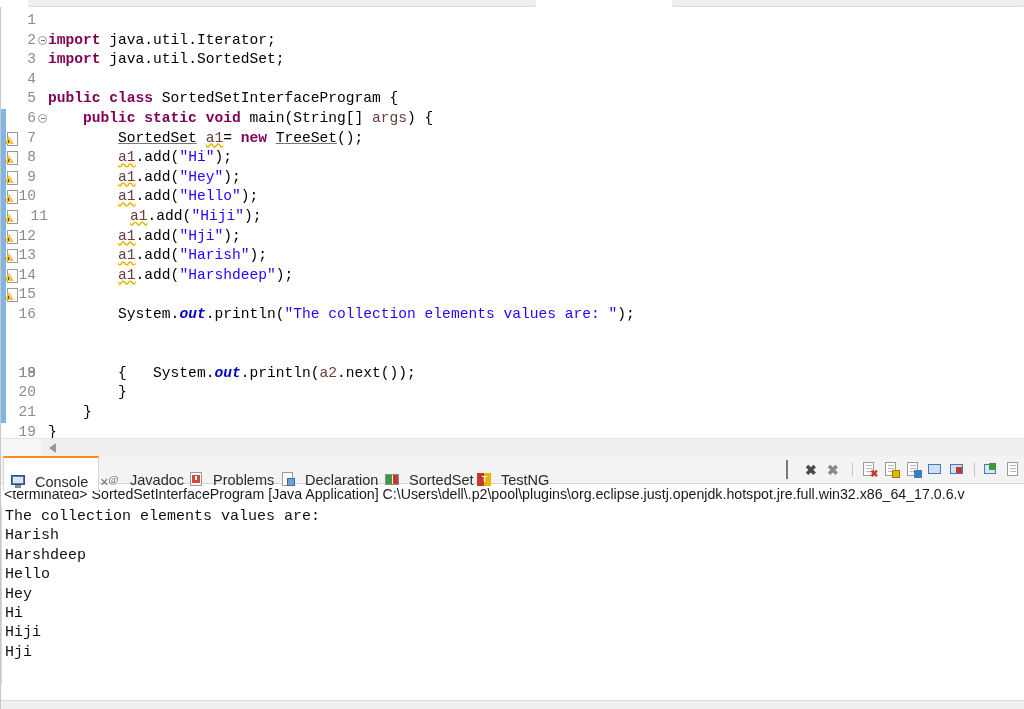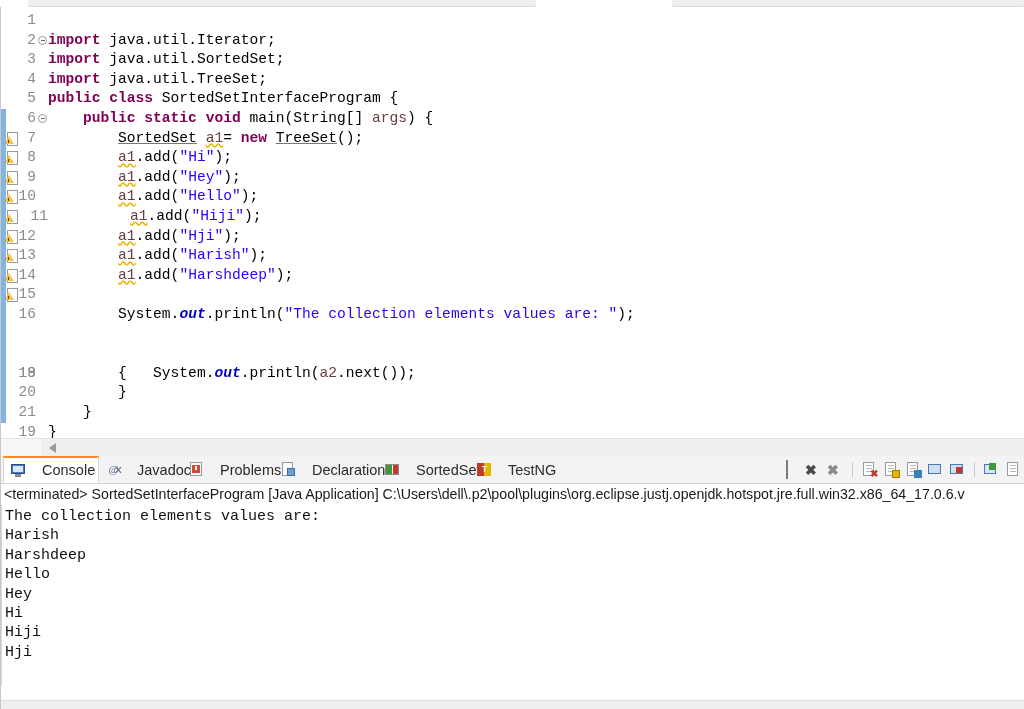--- a/index.html
+++ b/index.html
@@ -52,21 +52,21 @@
   .hscroll .trough{position:absolute;left:40px;top:0;right:0;height:17px;background:#efefef;}
   .hs-left{position:absolute;left:48px;top:4px;width:0;height:0;
       border-top:5px solid transparent;border-bottom:5px solid transparent;border-right:7px solid #9a9a9a;}
   .hs-corner{position:absolute;left:0;top:0;width:40px;height:17px;background:#f7f7f7;
       border-right:1px solid #e0e0e0;}
 
   
   .bottom{position:absolute;left:0;top:456px;width:1024px;height:253px;background:#ffffff;
           border-left:1px solid #c8c8c8;box-sizing:border-box;}
   .viewtabs{position:relative;height:27px;background:#f3f3f3;border-bottom:1px solid #d6d6d6;}
-  .vtab{position:absolute;top:0;height:27px;display:flex;align-items:center;gap:16px;padding:0 7px;
+  .vtab{position:absolute;top:0;height:27px;display:flex;gap:9px;padding:16px 7px;
         box-sizing:border-box;font-size:14.5px;color:#2b2b2b;cursor:default;}
   .vtab.active{background:#ffffff;border:1px solid #d6d6d6;border-bottom:1px solid #ffffff;border-top:2px solid #ff8c1a;}
   .vtab .lbl{white-space:nowrap;}
   .vtab .cl{color:#6b6b6b;font-size:14px;margin-left:3px;}
 
   .ic{width:15px;height:15px;position:relative;display:inline-block;flex:0 0 15px;}
   
   .ic-console .scr{position:absolute;left:0;top:1px;width:14px;height:10px;background:#4A79C4;border:1px solid #2c4f87;box-sizing:border-box;}
   .ic-console .scr:after{content:"";position:absolute;left:1px;top:1px;right:1px;bottom:1px;background:#dbe7f7;}
   .ic-console .std{position:absolute;left:4px;top:11px;width:6px;height:3px;background:#8a8a8a;}
@@ -183,21 +183,20 @@
           <span class="lno">2</span>
           <span class="fold"></span>
           <span class="src"><span class="kw">import </span><span class="">java.util.Iterator;</span></span>
         </div>
         <div class="line" style="top: 43.2px;">
           <span class="lno">3</span>
           <span class="src"><span class="kw">import </span><span class="">java.util.SortedSet;</span></span>
         </div>
         <div class="line" style="top: 62.8px;">
           <span class="lno">4</span>
-          <span class="src"><span class="kw">import </span><span class="">java.util.TreeSet;</span></span>
         </div>
         <div class="line" style="top: 82.4px;">
           <span class="lno">5</span>
           <span class="src"><span class="kw">public class </span><span class="">SortedSetInterfaceProgram {</span></span>
         </div>
         <div class="line" style="top: 102px;">
           <span class="lno">6</span>
           <span class="fold"></span>
           <span class="src"><span class="">    </span><span class="kw">public static void </span><span class="">main(String[] </span><span class="lv">args</span><span class="">) {</span></span>
         </div>

